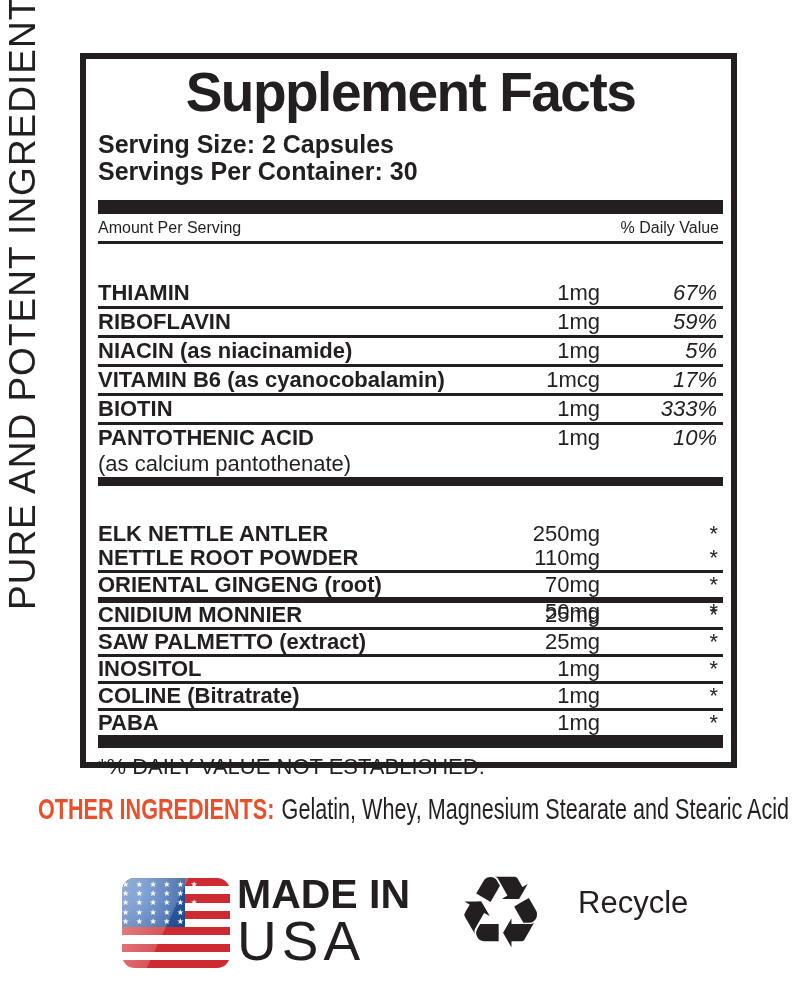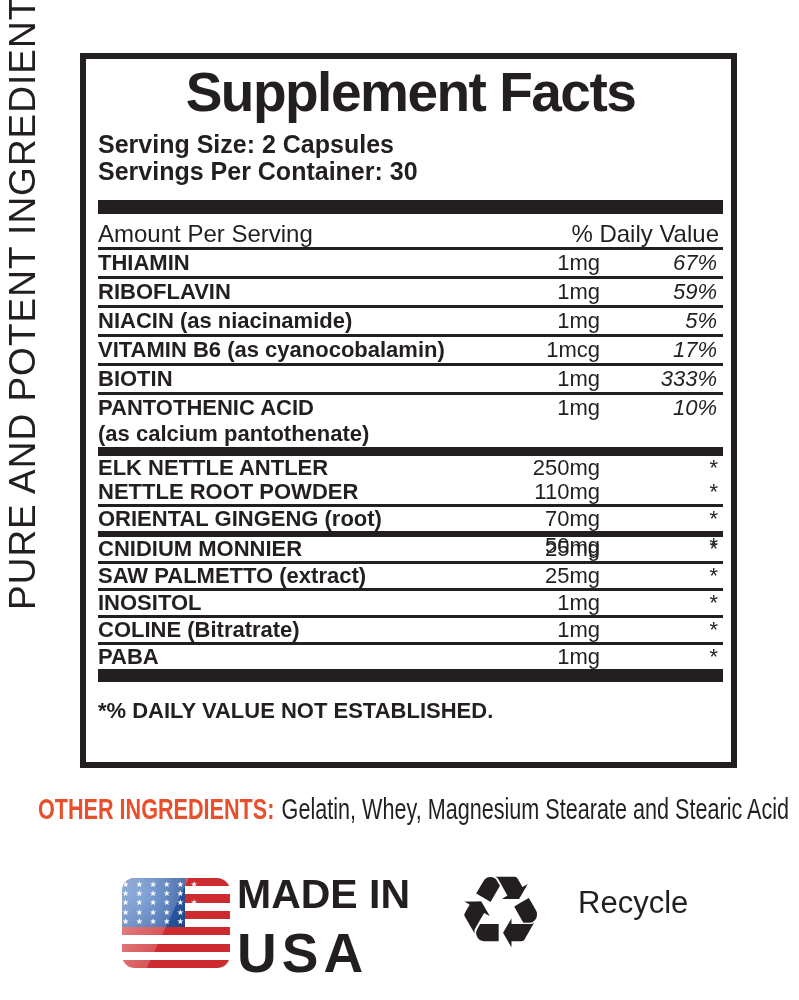--- a/index.html
+++ b/index.html
@@ -33,36 +33,36 @@
     text-align:center;margin-top:2px;white-space:nowrap;
   }
   .serving-block{margin-top:8px;}
   .serving{font-size:25px;font-weight:bold;line-height:27px;}
   .thick-bar{background:var(--ink,#231f20);}
   .bar-top{height:14px;margin-top:15px;}
   .bar-mid{height:9px;}
   .bar-bottom{height:13px;}
   .header-row{
     display:flex;justify-content:space-between;align-items:baseline;
-    font-size:24px;line-height:27px;padding-top:6px;
+    font-size:16px;line-height:27px;padding-top:0;
     border-bottom:3px solid var(--ink,#231f20);
     text-align:right;
   }
   .header-row .right{padding-right:4px;}
 
-  .rows{width:100%;}
+  .rows{width:100%;margin-top:36px;}
   .row{position:relative;font-size:22px;line-height:26px;}
   .blend .row{line-height:24px;}
   .row.tl{border-top:3px solid var(--ink,#231f20);}
   .row .nm{font-weight:bold;}
-  .row .nm2{display:block;font-weight:bold;}
+  .row .nm2{display:block;font-weight:normal;}
   .row .amt{position:absolute;right:123px;top:0;font-weight:normal;}
   .row .dv{position:absolute;right:6px;top:0;font-weight:normal;font-style:italic;}
 
-  .footnote{font-size:22px;font-weight:bold;line-height:26px;padding-top:16px;}
+  .footnote{font-size:22px;font-weight:normal;line-height:26px;padding-top:6px;}
 
   
   .other-ing{
     position:absolute;left:38px;top:792px;white-space:nowrap;
     font-size:30px;transform:scaleX(0.72);transform-origin:left center;
     line-height:34px;
   }
   .oi-label{color:var(--accent,#e8502b);font-weight:bold;margin-right:10px;}
   .oi-text{color:var(--ink,#231f20);font-weight:400;}
 
@@ -79,21 +79,21 @@
   .srow{
     color:#fff;font-size:8px;line-height:9.2px;letter-spacing:2px;text-align:center;
     font-family:"DejaVu Sans",sans-serif;white-space:nowrap;
   }
   .gloss{
     position:absolute;inset:0;
     background:linear-gradient(115deg, rgba(255,255,255,.48) 0%, rgba(255,255,255,.2) 44%, rgba(255,255,255,0) 45%);
   }
   .made-in{position:absolute;left:237px;top:872px;}
   .made-in-line{font-size:41px;line-height:44px;font-weight:700;letter-spacing:0;}
-  .usa-line{font-size:55px;line-height:50px;font-weight:bold;letter-spacing:5px;margin-top:12px;}
+  .usa-line{font-size:55px;line-height:50px;font-weight:normal;letter-spacing:5px;}
   .recycle-glyph{
     position:absolute;left:456px;top:858px;font-size:100px;line-height:110px;
     color:var(--ink,#231f20);font-family:"DejaVu Sans",sans-serif;
   }
   .recycle-text{position:absolute;left:578px;top:884px;font-size:31px;line-height:37px;font-weight:400;}
 </style>
 </head>
 <body>
 
 <div class="page">

